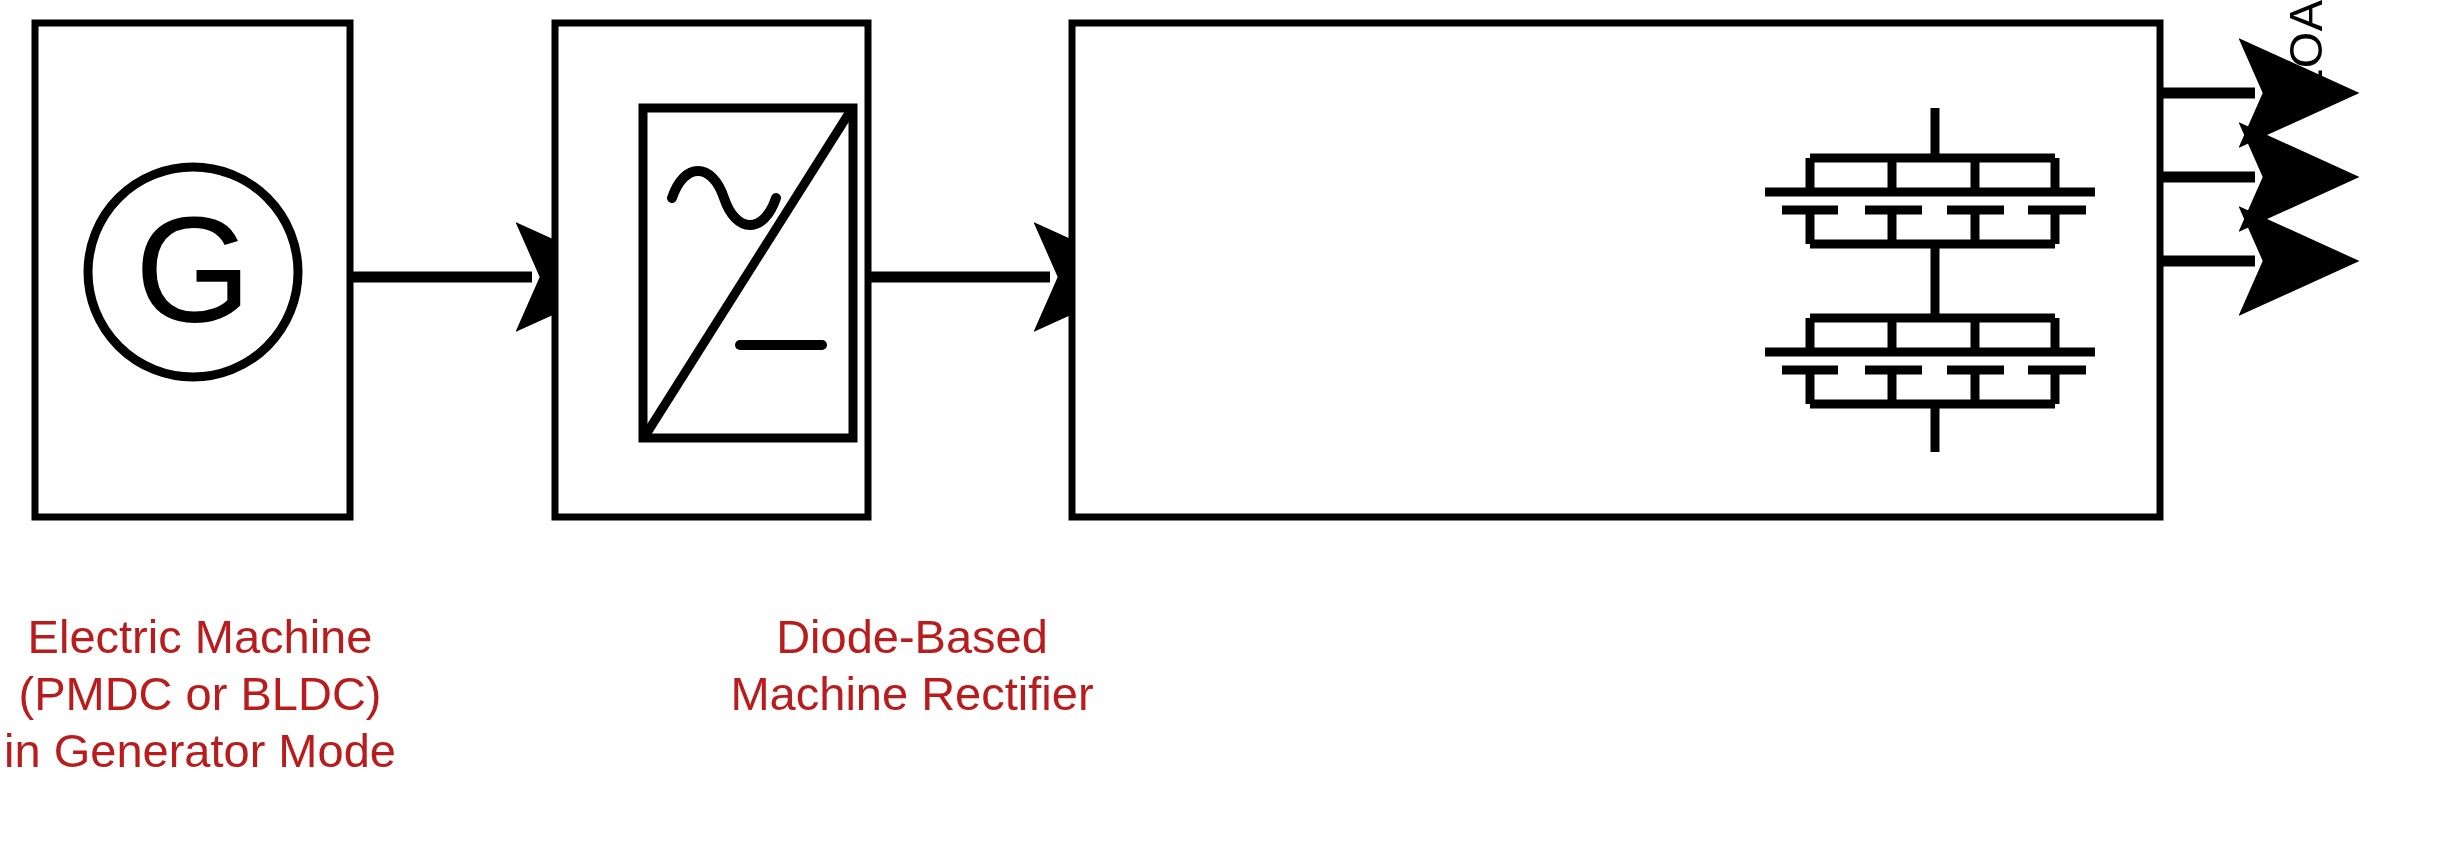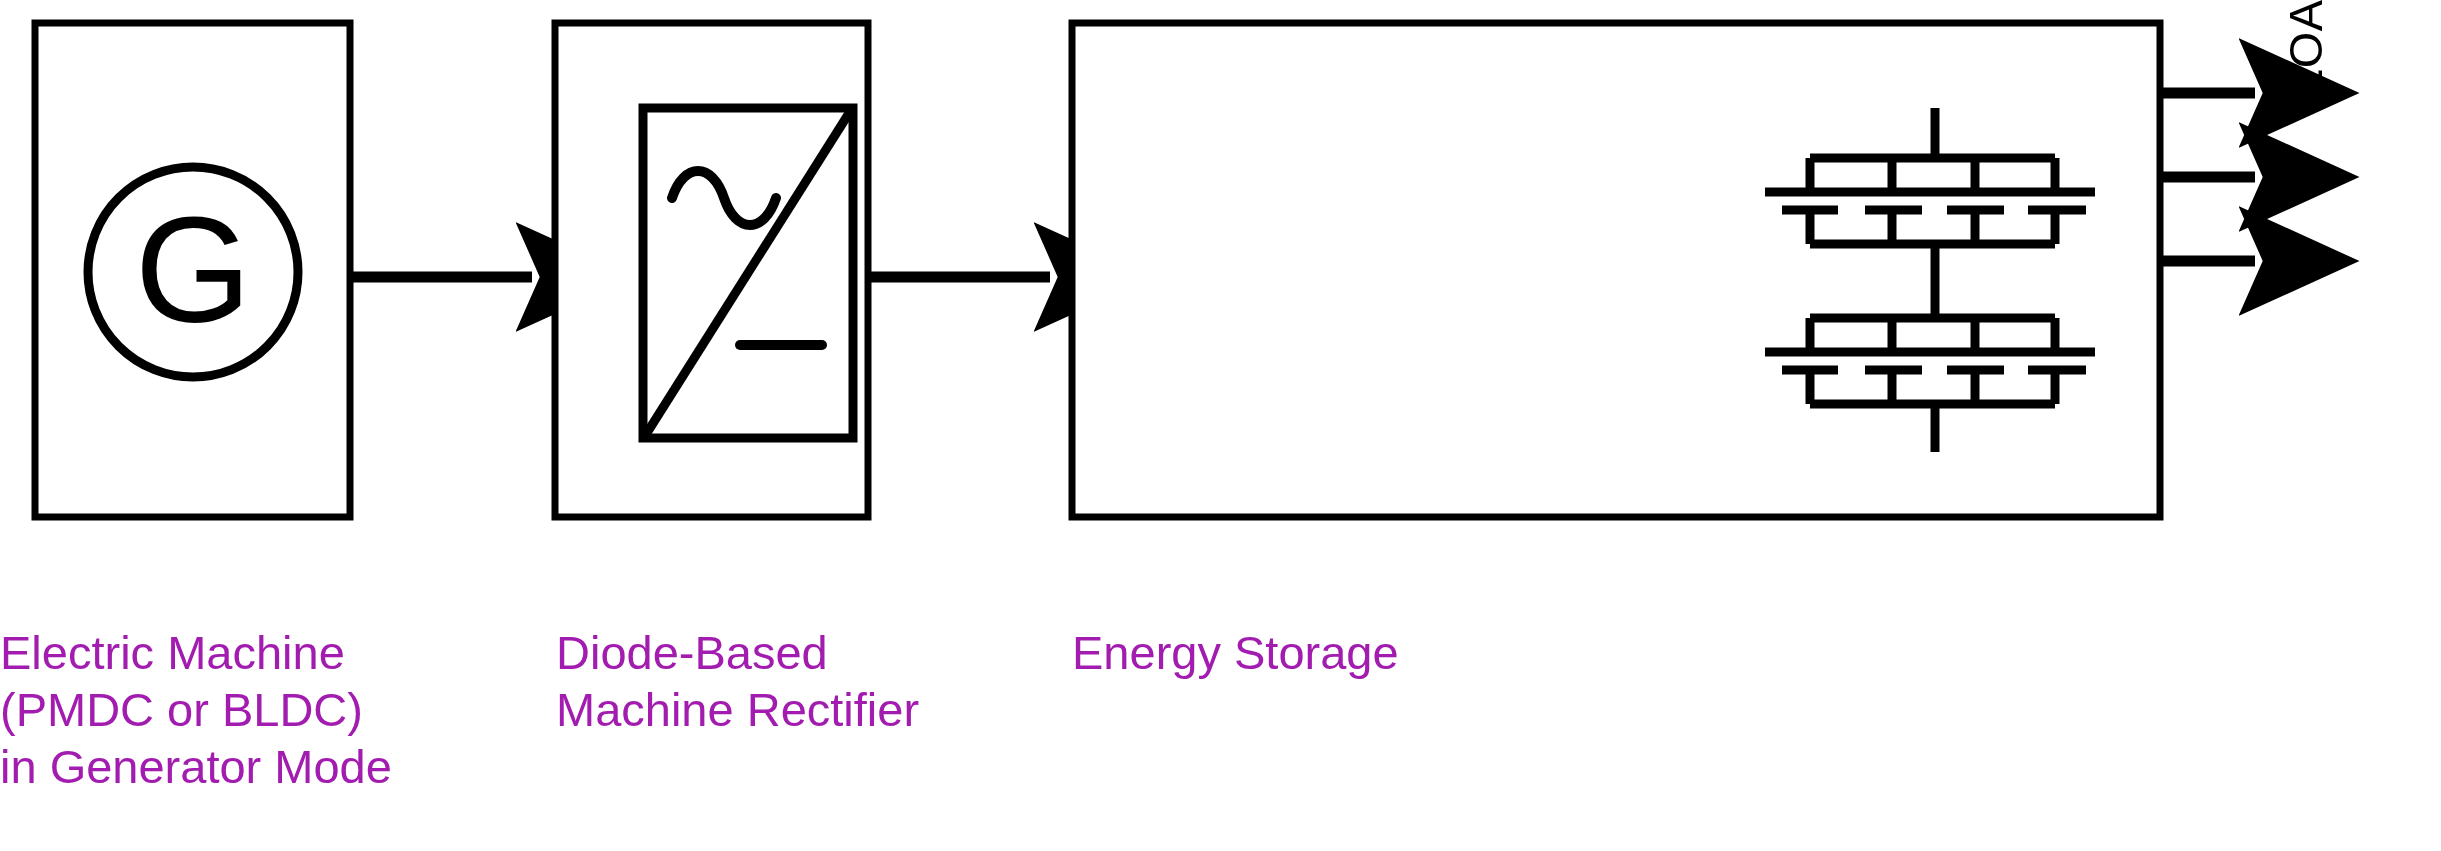--- a/index.html
+++ b/index.html
@@ -1,23 +1,23 @@
 <!DOCTYPE html>
 <html><head>
 <meta charset="utf-8">
 <style>
   html,body{margin:0;padding:0;background:#ffffff;}
   body{width:2441px;height:851px;overflow:hidden;
        font-family:"Liberation Sans", sans-serif;color:#000;}
   #stage{position:relative;width:2441px;height:851px;background:#fff;}
   svg#diagram{position:absolute;left:0;top:0;width:2441px;height:851px;display:block;}
 
-  .caption{position:absolute;text-align:left;color:#a21caf;
+  .caption{position:absolute;text-align:center;color:#b91c1c;
            font-family:"Liberation Sans", sans-serif;
-           font-size:47px;line-height:57px;font-weight:400;white-space:pre;margin-top:16px;}
+           font-size:47px;line-height:57px;font-weight:400;white-space:pre;}
 
   .cap1{left:0px;   top:608px; width:400px;}
   .cap2{left:556px; top:608px; width:712px;}
   .cap3{left:1072px;top:608px; width:590px;}
 
   .loads-label{position:absolute;left:2278px;top:95px;
                font-size:47px;letter-spacing:0.5px;color:#000;
                transform:rotate(-90deg);transform-origin:left top;
                white-space:nowrap;}
 </style>
@@ -121,20 +121,19 @@
     </g>
   </svg>
 
   <div class="caption cap1">Electric Machine
 (PMDC or BLDC)
 in Generator Mode</div>
 
   <div class="caption cap2">Diode-Based
 Machine Rectifier</div>
 
-  <div class="caption cap3">Energy Storage</div>
 
   <div class="loads-label">LOADS</div>
 
   <div style="position:absolute;left:88px;top:185px;width:210px;text-align:center;
               font-size:150px;line-height:170px;font-weight:400;color:#000;">G</div>
 
 </div>
 
 </body></html>

